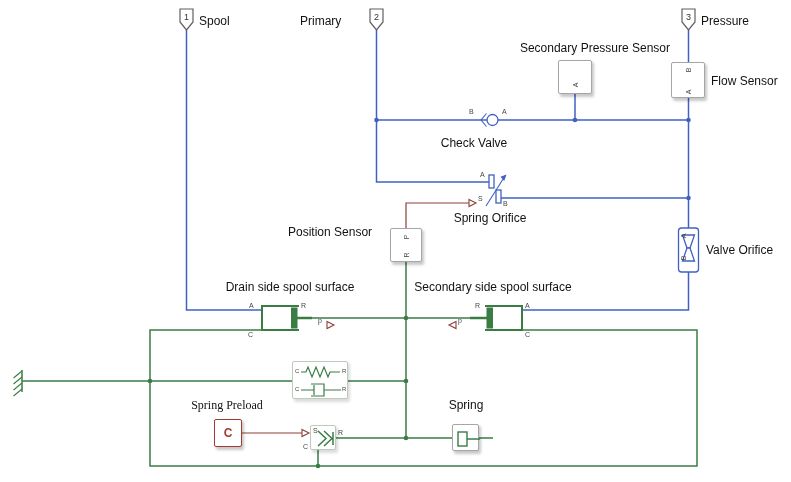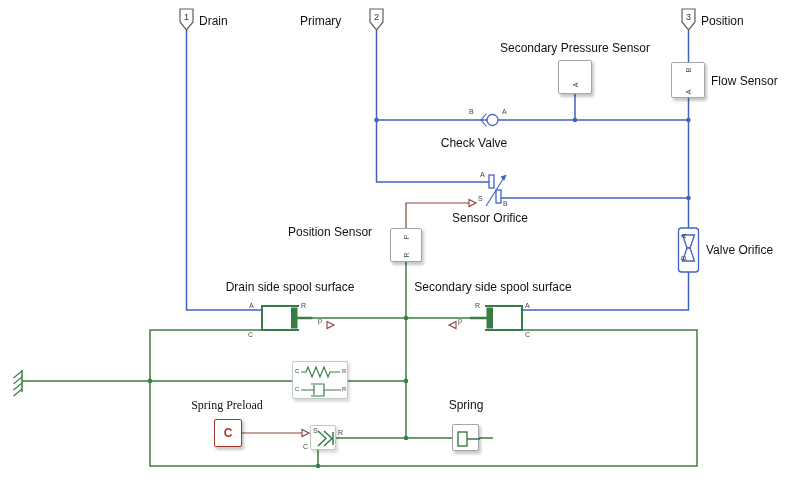--- a/index.html
+++ b/index.html
@@ -127,28 +127,28 @@
       <path class="ln-m" stroke-width="2.5" d="M470 318 H487"></path>
       <polygon class="arrow" points="456,321.5 449,325 456,328.5"></polygon>
     </g>
 
     <g>
       <path class="wire w-m" d="M22 370 V392"></path>
       <path class="ln-m" stroke-width="1.1" d="M22 371 L13.5 378 M22 377 L13.5 384 M22 383 L13.5 390 M22 389 L13.5 396"></path>
     </g>
   </svg>
 
-  <div class="lbl" style="left:199px;top:14px;">Drain</div>
+  <div class="lbl" style="left:199px;top:14px;">Spool</div>
   <div class="lbl right" style="left:300px;top:14px;width:66px;">Primary</div>
-  <div class="lbl" style="left:701px;top:14px;">Position</div>
-
-  <div class="lbl center" style="left:480px;top:41px;width:190px;">Secondary Pressure Sensor</div>
+  <div class="lbl" style="left:701px;top:14px;">Pressure</div>
+
+  <div class="lbl center" style="left:480px;top:41px;width:190px;text-align:right;">Secondary Pressure Sensor</div>
   <div class="lbl" style="left:711px;top:74px;text-align:right;">Flow Sensor</div>
   <div class="lbl center" style="left:432px;top:136px;width:84px;">Check Valve</div>
-  <div class="lbl center" style="left:448px;top:211px;width:84px;">Sensor Orifice</div>
+  <div class="lbl center" style="left:448px;top:211px;width:84px;">Spring Orifice</div>
   <div class="lbl right" style="left:288px;top:225px;width:97px;">Position Sensor</div>
   <div class="lbl" style="left:706px;top:243px;">Valve Orifice</div>
   <div class="lbl center" style="left:210px;top:280px;width:160px;">Drain side spool surface</div>
   <div class="lbl center" style="left:408px;top:280px;width:170px;">Secondary side spool surface</div>
   <div class="lbl center" style="left:183px;top:398px;width:88px;font-family:Liberation Serif, serif;">Spring Preload</div>
   <div class="lbl center" style="left:444px;top:398px;width:44px;">Spring</div>
 
   <div class="block" style="left:558px;top:60px;width:34px;height:34px;">
     <span class="portletter rot" style="left:12px;top:20px;">A</span>
   </div>

